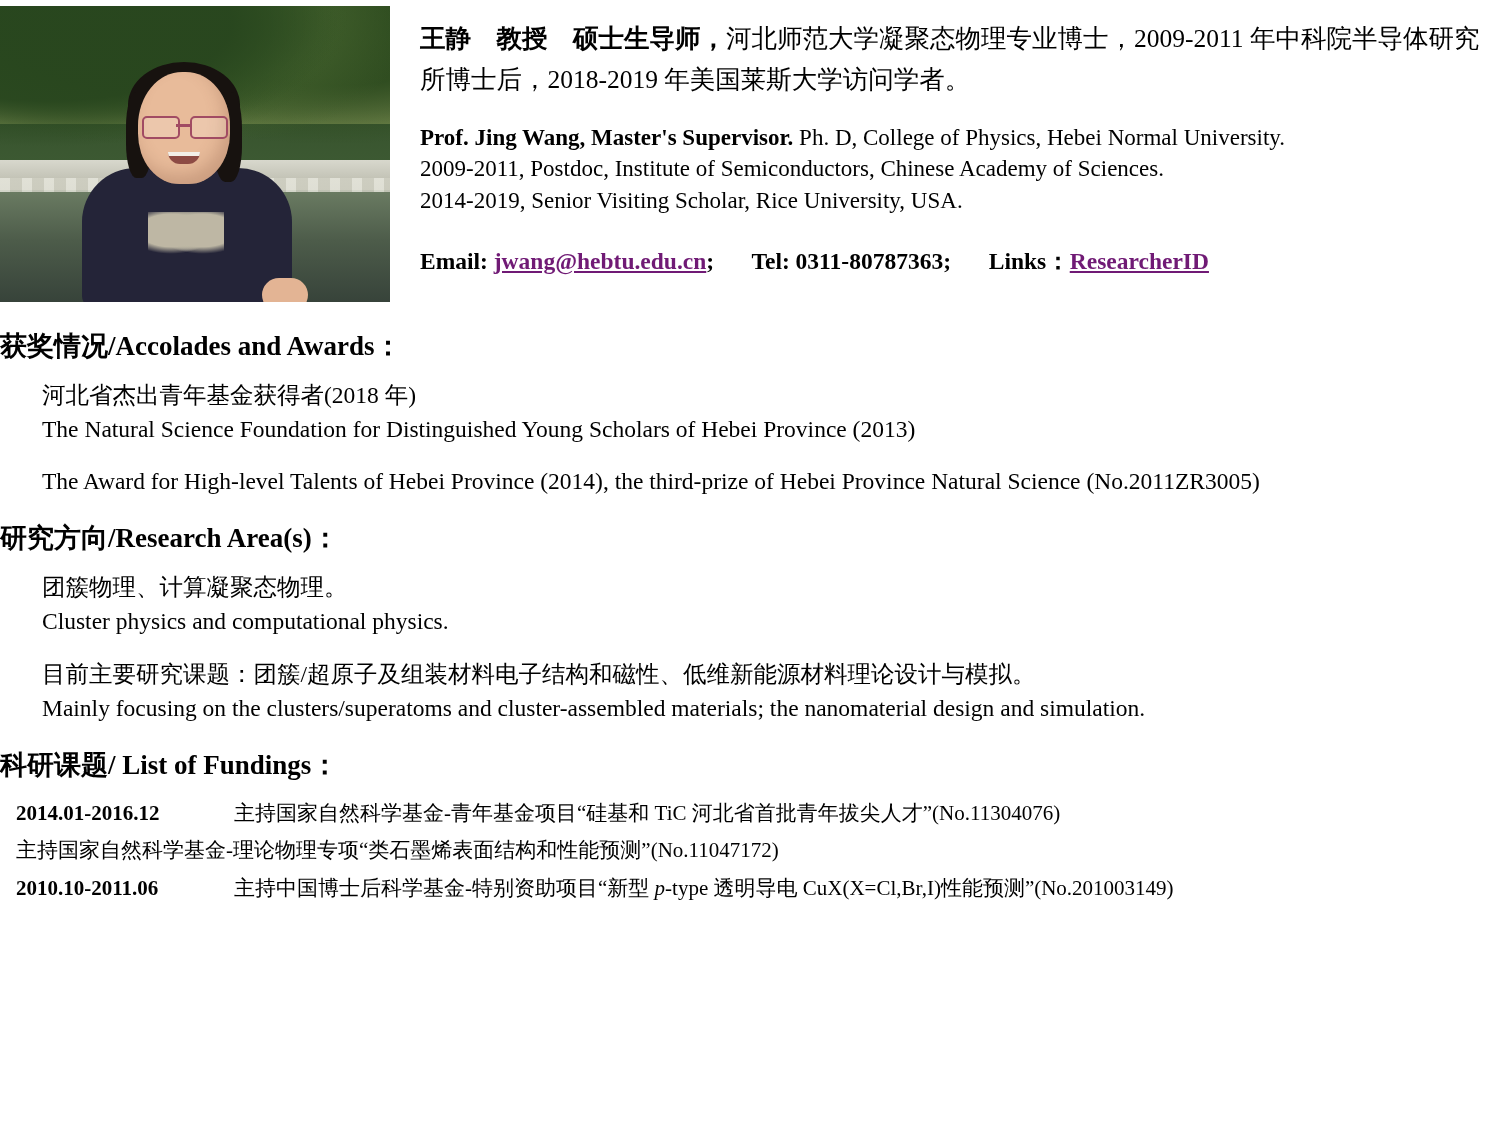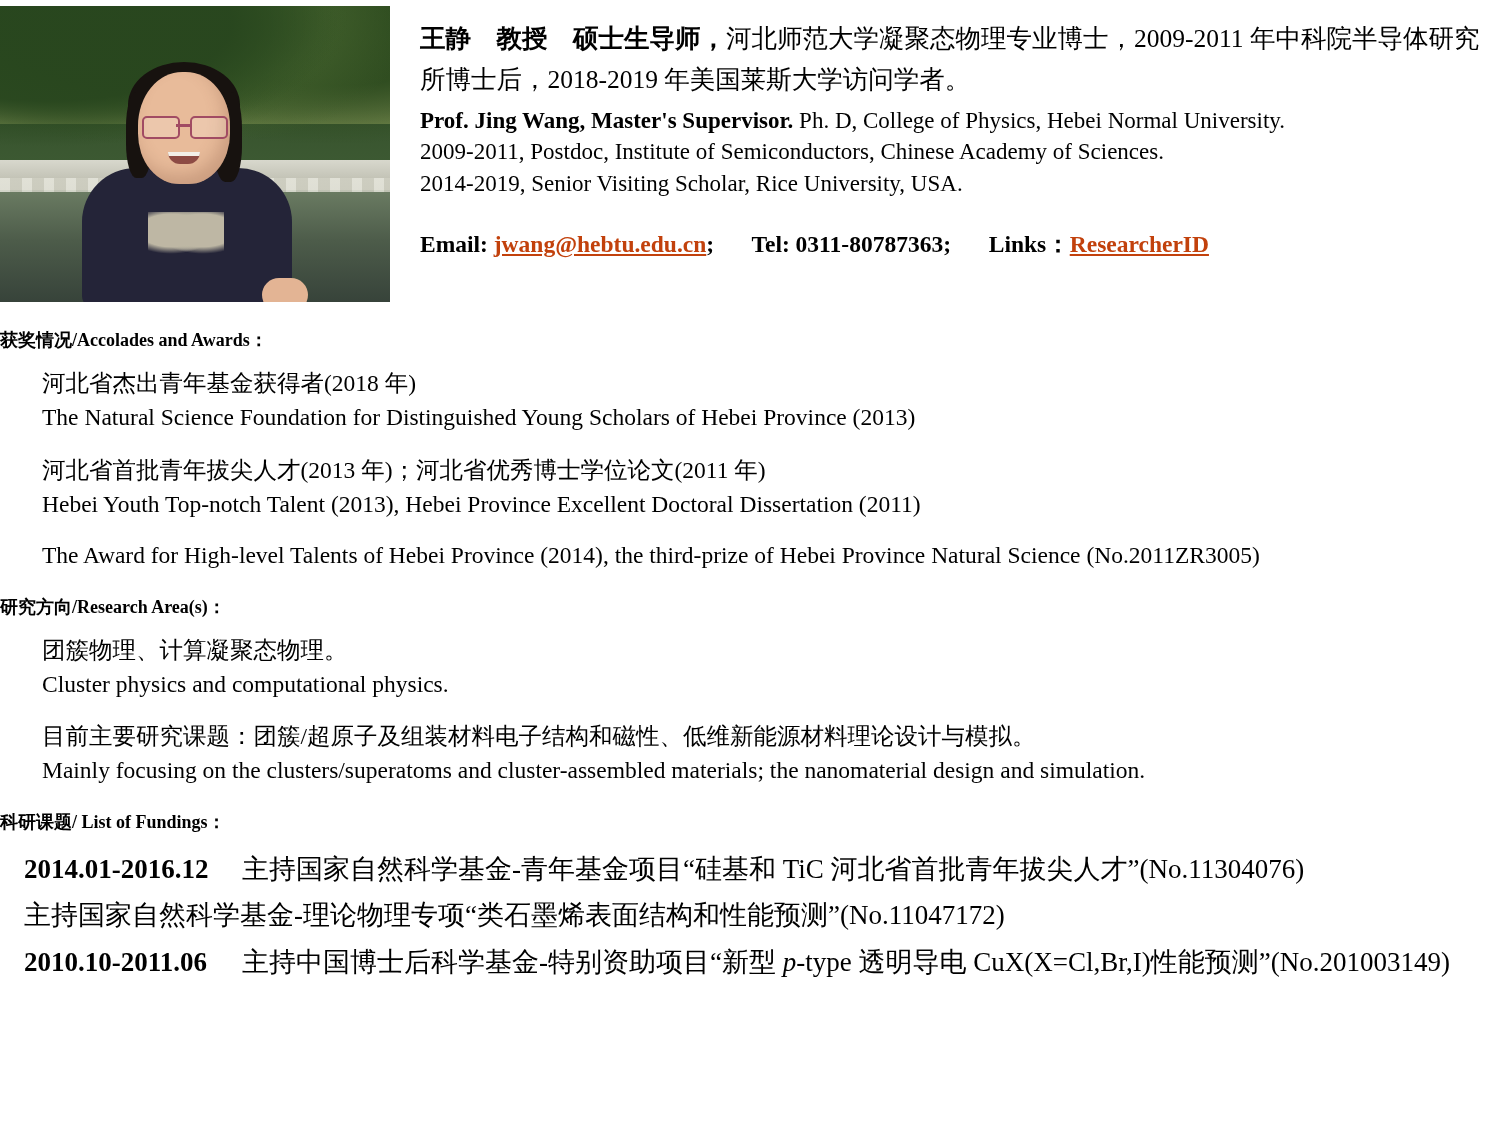--- a/index.html
+++ b/index.html
@@ -121,67 +121,67 @@
     border-radius: 18px; background: #e3b494;
   }
 
   .bio {
     flex: 1 1 auto;
     padding: 12px 6px 0 30px;
   }
   .bio .line-cn {
     font-size: 25.5px;
     line-height: 1.62;
-    margin: 0 0 4px 0;
+    margin: 0 0 21px 0;
   }
   .bio .line-cn .nm { font-weight: bold; }
   .bio .en-block {
     font-size: 23px;
     line-height: 1.38;
     margin: 2px 0 0 0;
   }
   .bio .en-block .b { font-weight: bold; }
   .contact {
     margin-top: 28px;
     font-size: 23.5px;
     font-weight: bold;
   }
   .contact a {
-    color: #c2410c;
+    color: #701a75;
     text-decoration: underline;
   }
   .contact .gap { display: inline-block; width: 26px; }
 
   
   .section-title {
     font-weight: bold;
-    font-size: 18px;
+    font-size: 27px;
     margin: 26px 0 14px 0;
   }
   .section-title.tight { margin-top: 22px; }
 
   .entry {
     margin: 0 0 18px 0;
     padding-left: 42px;
   }
   .entry .cn {
     font-size: 23.5px;
     line-height: 1.5;
   }
   .entry .en {
     font-size: 23.5px;
     line-height: 1.42;
   }
 
   .fund-row {
     display: flex;
     align-items: baseline;
-    font-size: 27px;
+    font-size: 21px;
     line-height: 1.58;
-    padding-left: 24px;
+    padding-left: 16px;
     margin-bottom: 4px;
   }
   .fund-row .period {
     font-weight: bold;
     flex: 0 0 218px;
     white-space: nowrap;
   }
   .fund-row .desc { flex: 1 1 auto; }
   .fund-row .desc i { font-style: italic; }
 
@@ -240,24 +240,20 @@
   </div>
 
   <div class="awards-wrap">
     <div class="section-title">获奖情况/Accolades and Awards：</div>
 
     <div class="entry">
       <div class="cn">河北省杰出青年基金获得者(2018 年)</div>
       <div class="en">The Natural Science Foundation for Distinguished Young Scholars of Hebei Province (2013)</div>
     </div>
     <div class="entry">
-      <div class="cn">河北省首批青年拔尖人才(2013 年)；河北省优秀博士学位论文(2011 年)</div>
-      <div class="en">Hebei Youth Top-notch Talent (2013), Hebei Province Excellent Doctoral Dissertation (2011)</div>
-    </div>
-    <div class="entry">
       <div class="en">The Award for High-level Talents of Hebei Province (2014), the third-prize of Hebei Province Natural Science (No.2011ZR3005)</div>
     </div>
   </div>
 
   <div class="research-wrap">
     <div class="section-title tight">研究方向/Research Area(s)：</div>
 
     <div class="entry">
       <div class="cn">团簇物理、计算凝聚态物理。</div>
       <div class="en">Cluster physics and computational physics.</div>

